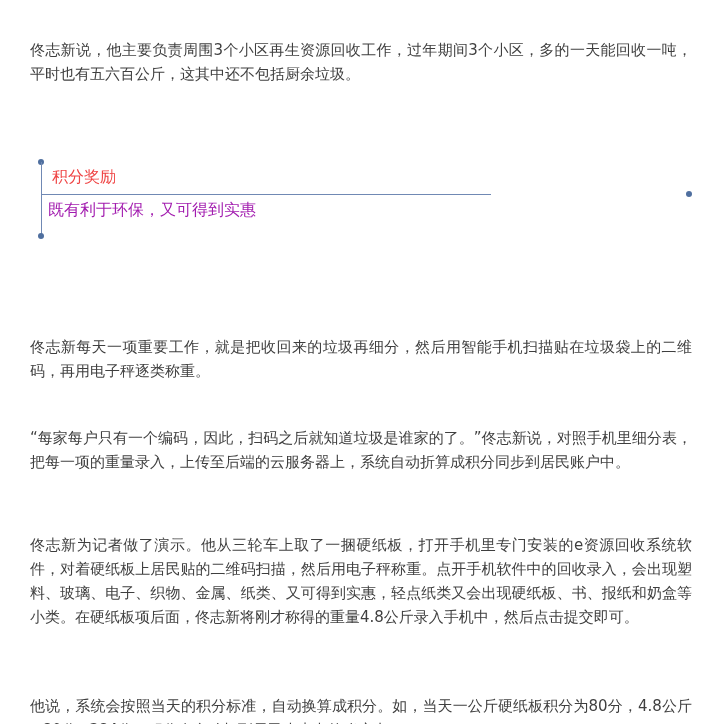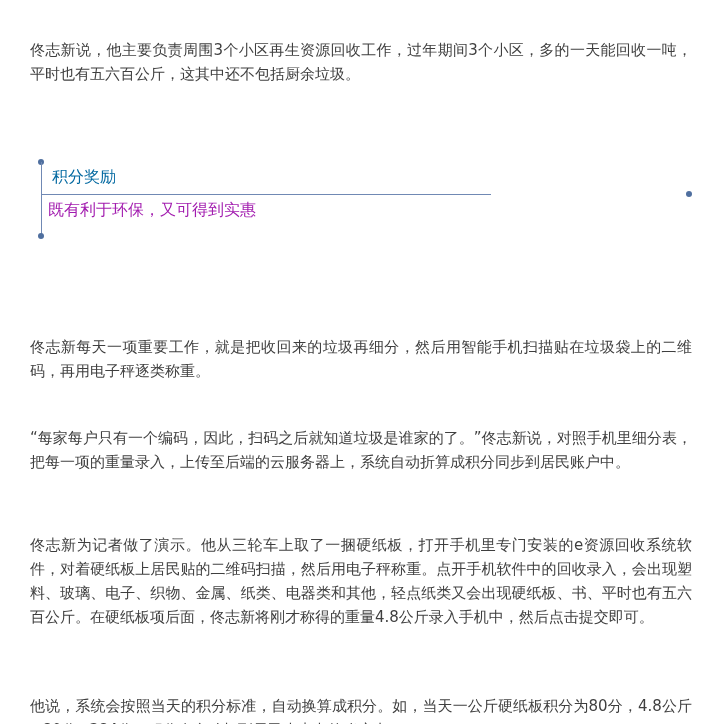--- a/index.html
+++ b/index.html
@@ -73,21 +73,21 @@
     height: 6px;
     border-radius: 50%;
     background: #4f6f9f;
   }
   .sec-title {
     position: absolute;
     left: 11px;
     top: 7px;
     font-size: 16px;
     line-height: 22px;
-    color: #0369a1;
+    color: #ef4444;
     white-space: nowrap;
   }
   .sec-subtitle {
     position: absolute;
     left: 7px;
     top: 40px;
     font-size: 16px;
     line-height: 22px;
     color: #a21caf;
     white-space: nowrap;
@@ -108,17 +108,17 @@
     <div class="sec-subtitle">既有利于环保，又可得到实惠</div>
     <span class="dot dot-bottom"></span>
   </div>
 
   <span class="dot-right"></span>
 
   <p class="para p3">“每家每户只有一个编码，因此，扫码之后就知道垃圾是谁家的了。”佟志新说，对照手机里细分表，把每一项的重量录入，上传至后端的云服务器上，系统自动折算成积分同步到居民账户中。</p>
 
   <p class="para p2">佟志新每天一项重要工作，就是把收回来的垃圾再细分，然后用智能手机扫描贴在垃圾袋上的二维码，再用电子秤逐类称重。</p>
 
-  <p class="para p4">佟志新为记者做了演示。他从三轮车上取了一捆硬纸板，打开手机里专门安装的e资源回收系统软件，对着硬纸板上居民贴的二维码扫描，然后用电子秤称重。点开手机软件中的回收录入，会出现塑料、玻璃、电子、织物、金属、纸类、电器类和其他，轻点纸类又会出现硬纸板、书、平时也有五六百公斤。在硬纸板项后面，佟志新将刚才称得的重量4.8公斤录入手机中，然后点击提交即可。</p>
+  <p class="para p4">佟志新为记者做了演示。他从三轮车上取了一捆硬纸板，打开手机里专门安装的e资源回收系统软件，对着硬纸板上居民贴的二维码扫描，然后用电子秤称重。点开手机软件中的回收录入，会出现塑料、玻璃、电子、织物、金属、纸类、又可得到实惠，轻点纸类又会出现硬纸板、书、报纸和奶盒等小类。在硬纸板项后面，佟志新将刚才称得的重量4.8公斤录入手机中，然后点击提交即可。</p>
 
   <p class="para p5">他说，系统会按照当天的积分标准，自动换算成积分。如，当天一公斤硬纸板积分为80分，4.8公斤×80分=384分，积分会自动加到居民生态卡的账户上。</p>
 
 </div>
 
 </body></html>

